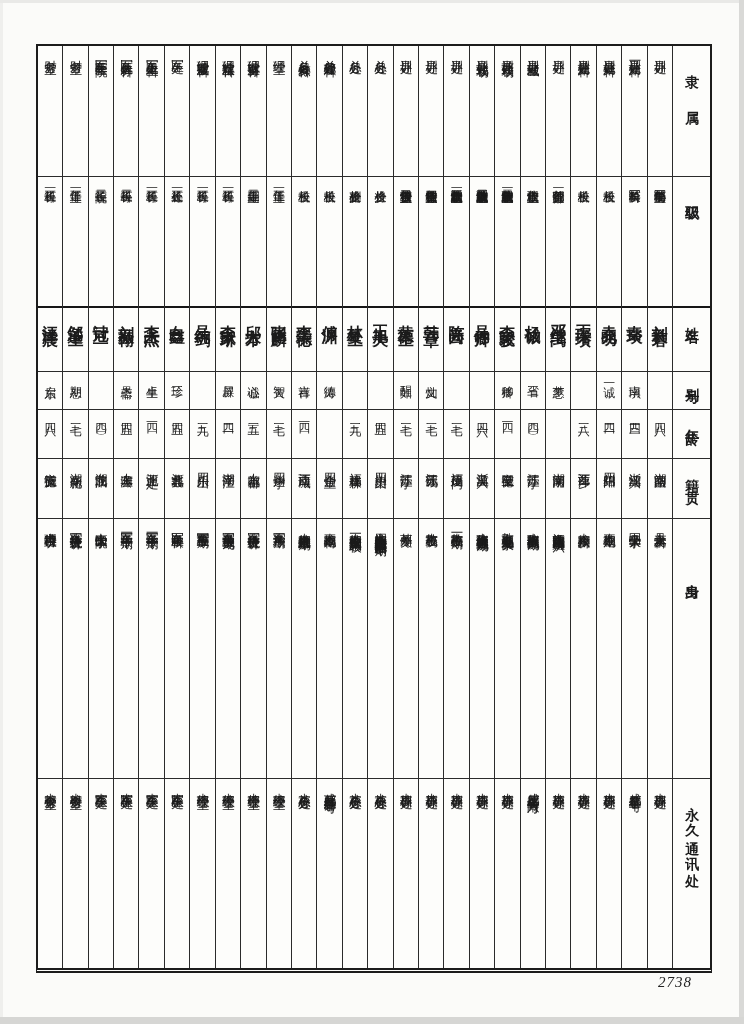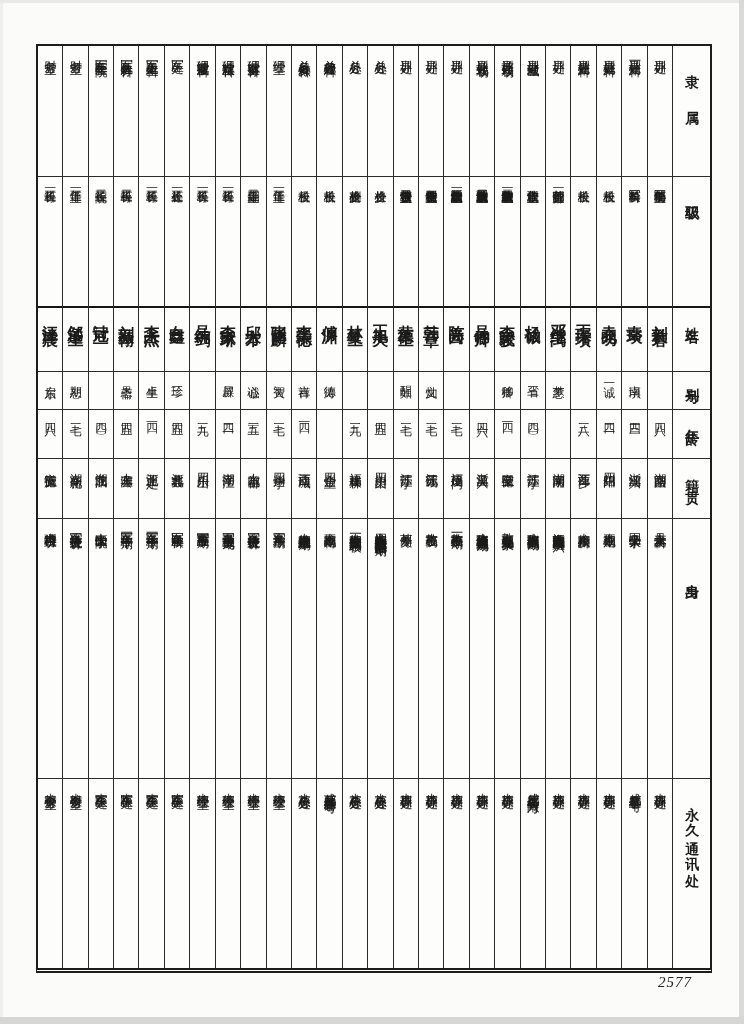--- a/index.html
+++ b/index.html
@@ -762,15 +762,15 @@
         </div>
     <div class="cell c-bg">
           <span class="vt">本校经理讲习班</span>
         </div>
     <div class="cell c-addr">
           <span class="vt">本校财务室</span>
         </div>
   </div>
 </div>
 
-  <div class="page-number">2577</div>
+  <div class="page-number">2738</div>
 
 </div>
 
 </body></html>

